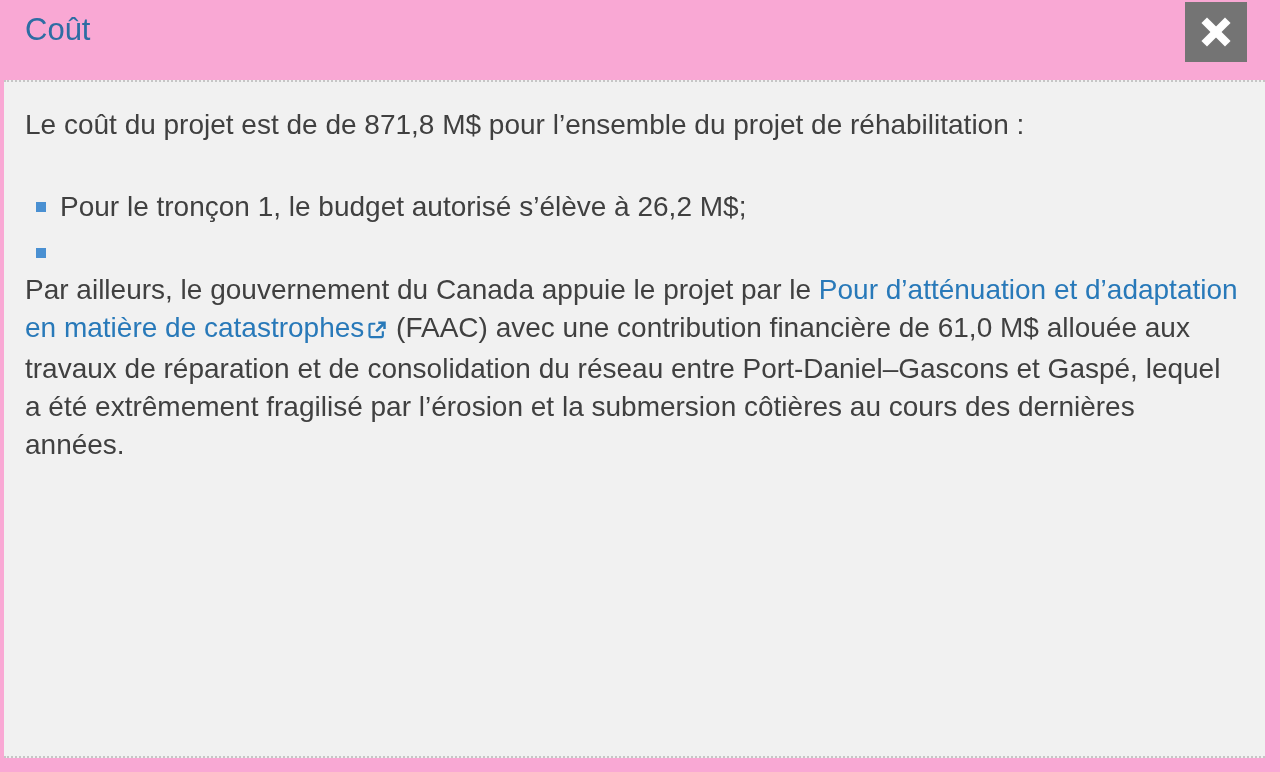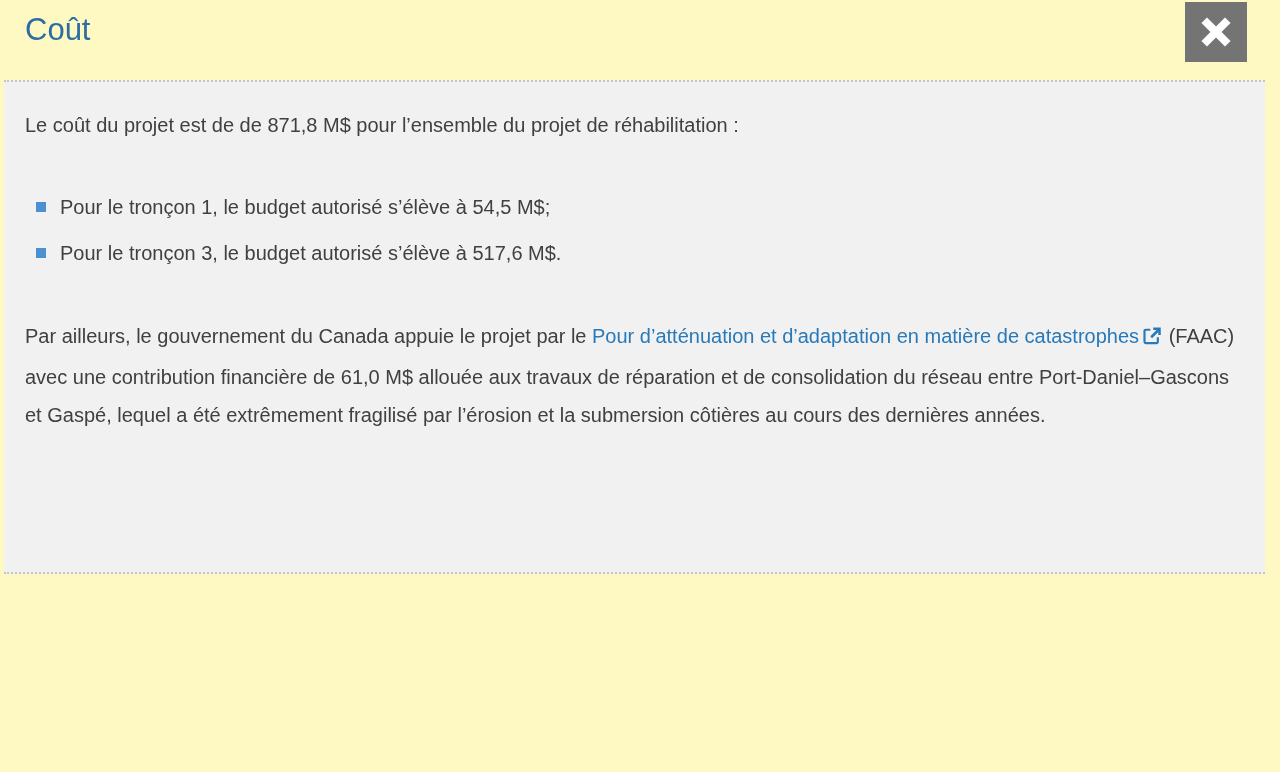--- a/index.html
+++ b/index.html
@@ -5,21 +5,21 @@
   * { margin: 0; padding: 0; box-sizing: border-box; }
   html, body {
     width: 1280px;
     background: #ffffff;
     font-family: "Liberation Sans", sans-serif;
   }
   .modal {
     position: relative;
     width: 1280px;
     height: 772px;
-    background: #fef9c3;
+    background: #f9a8d4;
     overflow: hidden;
   }
   .modal-header {
     position: relative;
     height: 80px;
   }
   .modal-title {
     position: absolute;
     left: 25px;
     top: 10px;
@@ -38,27 +38,27 @@
     border: none;
     cursor: pointer;
     display: flex;
     align-items: center;
     justify-content: center;
     padding: 0;
   }
   .close-button svg { display: block; }
   .modal-body {
     margin: 0 15px 0 4px;
-    height: 494px;
+    height: 678px;
     background: #f1f1f1;
     border-top: 2px dotted #c6c6c6;
     border-bottom: 2px dotted #c6c6c6;
     padding: 24px 24px 20px 21px;
     color: #404040;
-    font-size: 20px;
+    font-size: 28px;
     line-height: 38px;
     overflow: hidden;
   }
   .para { margin: 0; }
   .para-intro { margin-bottom: 44px; }
   .cost-list {
     list-style: none;
     margin: 0 0 45px 0;
     padding-left: 11px;
   }
@@ -107,28 +107,27 @@
     </button>
   </div>
 
   <div class="modal-body">
 
     <p class="para para-intro">Le coût du projet est de de 871,8 M$ pour l’ensemble du projet de réhabilitation :</p>
 
     <ul class="cost-list">
       <li>
         <span class="bullet-square"></span>
-        <span>Pour le tronçon 1, le budget autorisé s’élève à 54,5 M$;</span>
+        <span>Pour le tronçon 1, le budget autorisé s’élève à 26,2 M$;</span>
       </li>
       <li>
         <span class="bullet-square"></span>
       </li>
       <li>
         <span class="bullet-square"></span>
-        <span>Pour le tronçon 3, le budget autorisé s’élève à 517,6 M$.</span>
       </li>
     </ul>
 
 
     <p class="para para-federal">
       <span>Par ailleurs, le gouvernement du Canada appuie le projet par le </span><a class="text-link">Pour d’atténuation et d’adaptation en matière de catastrophes</a><span class="external-icon">
         <svg width="20" height="20" viewBox="0 0 24 24" fill="none">
           <path d="M19 13.5V19a1.5 1.5 0 0 1-1.5 1.5h-13A1.5 1.5 0 0 1 3 19V6a1.5 1.5 0 0 1 1.5-1.5H10" stroke="#2879b9" stroke-width="2.6"></path>
           <path d="M13.5 3.4H21v7.5" stroke="#2879b9" stroke-width="3"></path>
           <path d="M20 4.5 11 13.5" stroke="#2879b9" stroke-width="3"></path>

